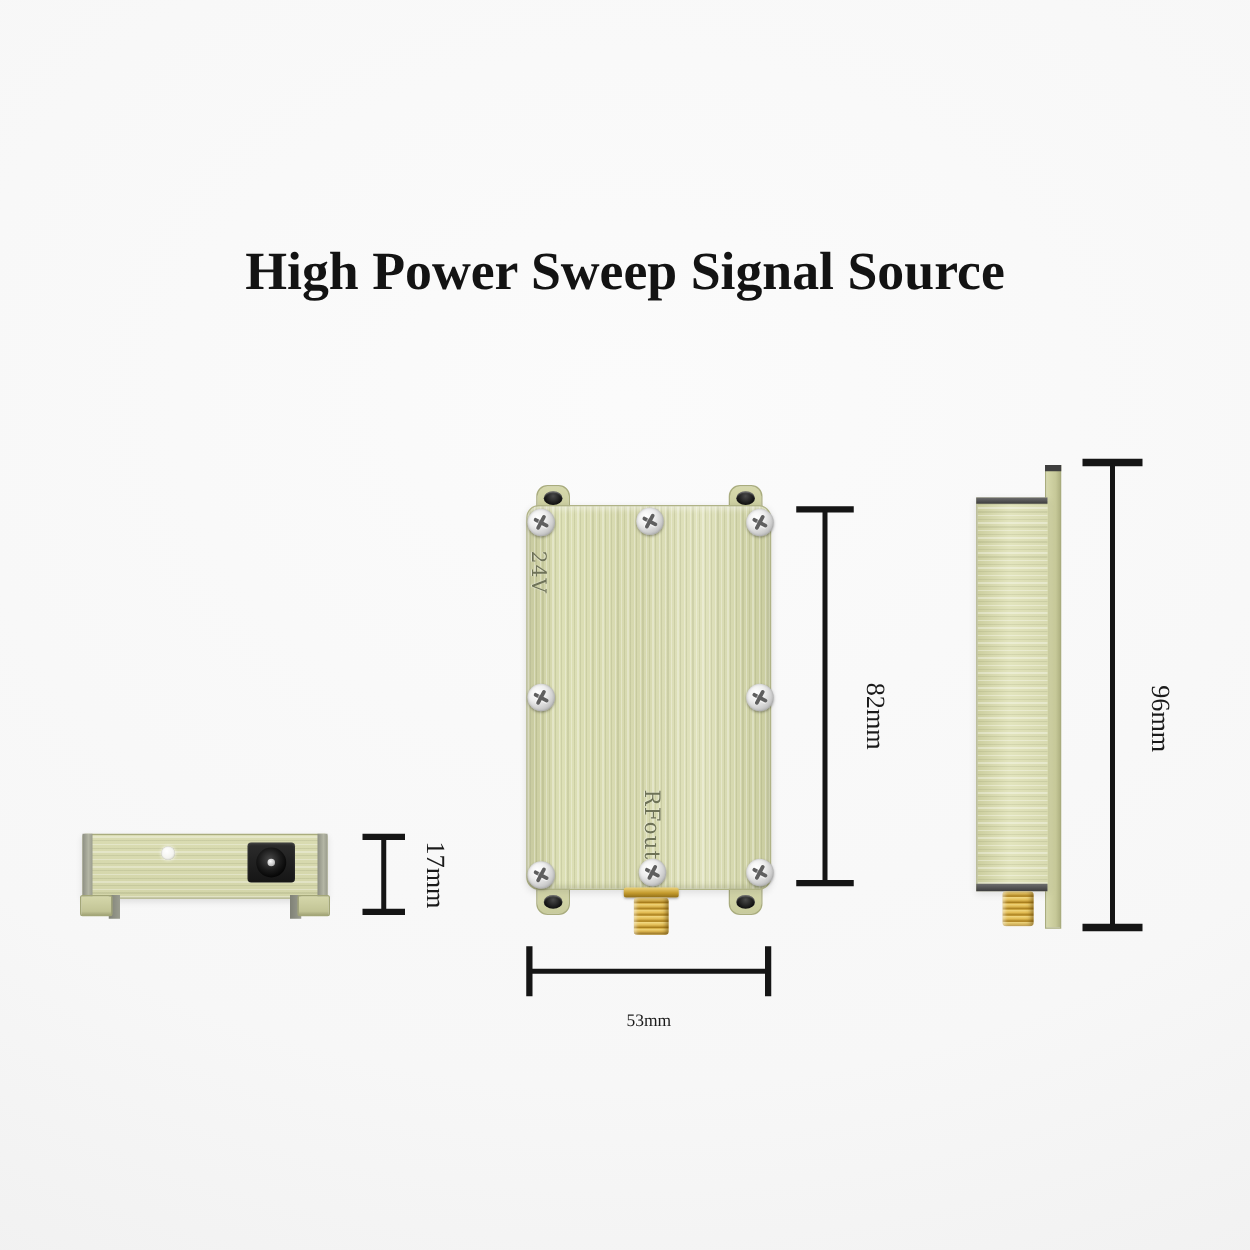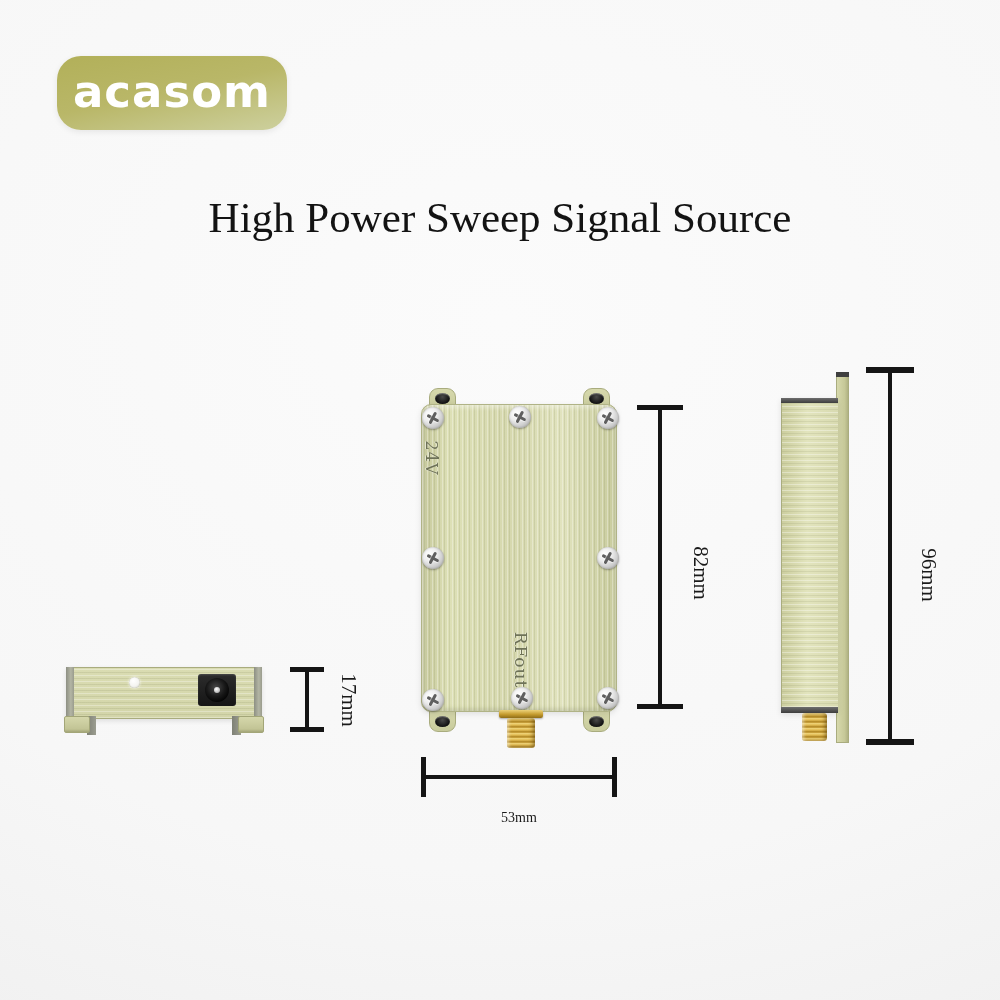--- a/index.html
+++ b/index.html
@@ -18,21 +18,21 @@
     box-shadow:0 2px 6px rgba(0,0,0,0.08);
   }
   .logo span{
     color:#ffffff;font-family:"DejaVu Sans",sans-serif;font-weight:bold;
     font-size:45px;letter-spacing:1px;line-height:1;transform:translateY(-2px);
   }
 
   
   .title{
     position:absolute;left:0;top:193px;width:1000px;text-align:center;
-    font-family:"Liberation Serif",serif;font-weight:normal;
+    font-family:"Liberation Serif",serif;font-weight:bold;
     font-size:43px;color:#131313;margin:0;letter-spacing:0px;
   }
 
   
   .khaki-v{ 
     background:
       repeating-linear-gradient(90deg,
         rgba(255,255,255,0.30) 0px, rgba(255,255,255,0.30) 1px,
         rgba(0,0,0,0) 1px, rgba(0,0,0,0) 2px,
         rgba(118,124,78,0.16) 2px, rgba(118,124,78,0.16) 3px,
@@ -174,23 +174,20 @@
     position:absolute;font-family:"Liberation Serif",serif;font-size:21px;color:#1a1a1a;
     white-space:nowrap;transform:translate(-50%,-50%) rotate(90deg);
   }
   .dim-label.horiz{transform:translate(-50%,-50%) rotate(0deg);font-size:14px;}
 </style>
 </head>
 <body>
 
 <div class="stage">
 
-  <div class="logo">
-    <span>acasom</span>
-  </div>
 
   <h1 class="title">High Power Sweep Signal Source</h1>
 
   <div>
 
     <div class="ear top" style="left:429px;top:388px;"></div>
     <div class="ear top" style="left:583px;top:388px;"></div>
     <div class="ear bottom" style="left:429px;top:710px;"></div>
     <div class="ear bottom" style="left:583px;top:710px;"></div>
 

